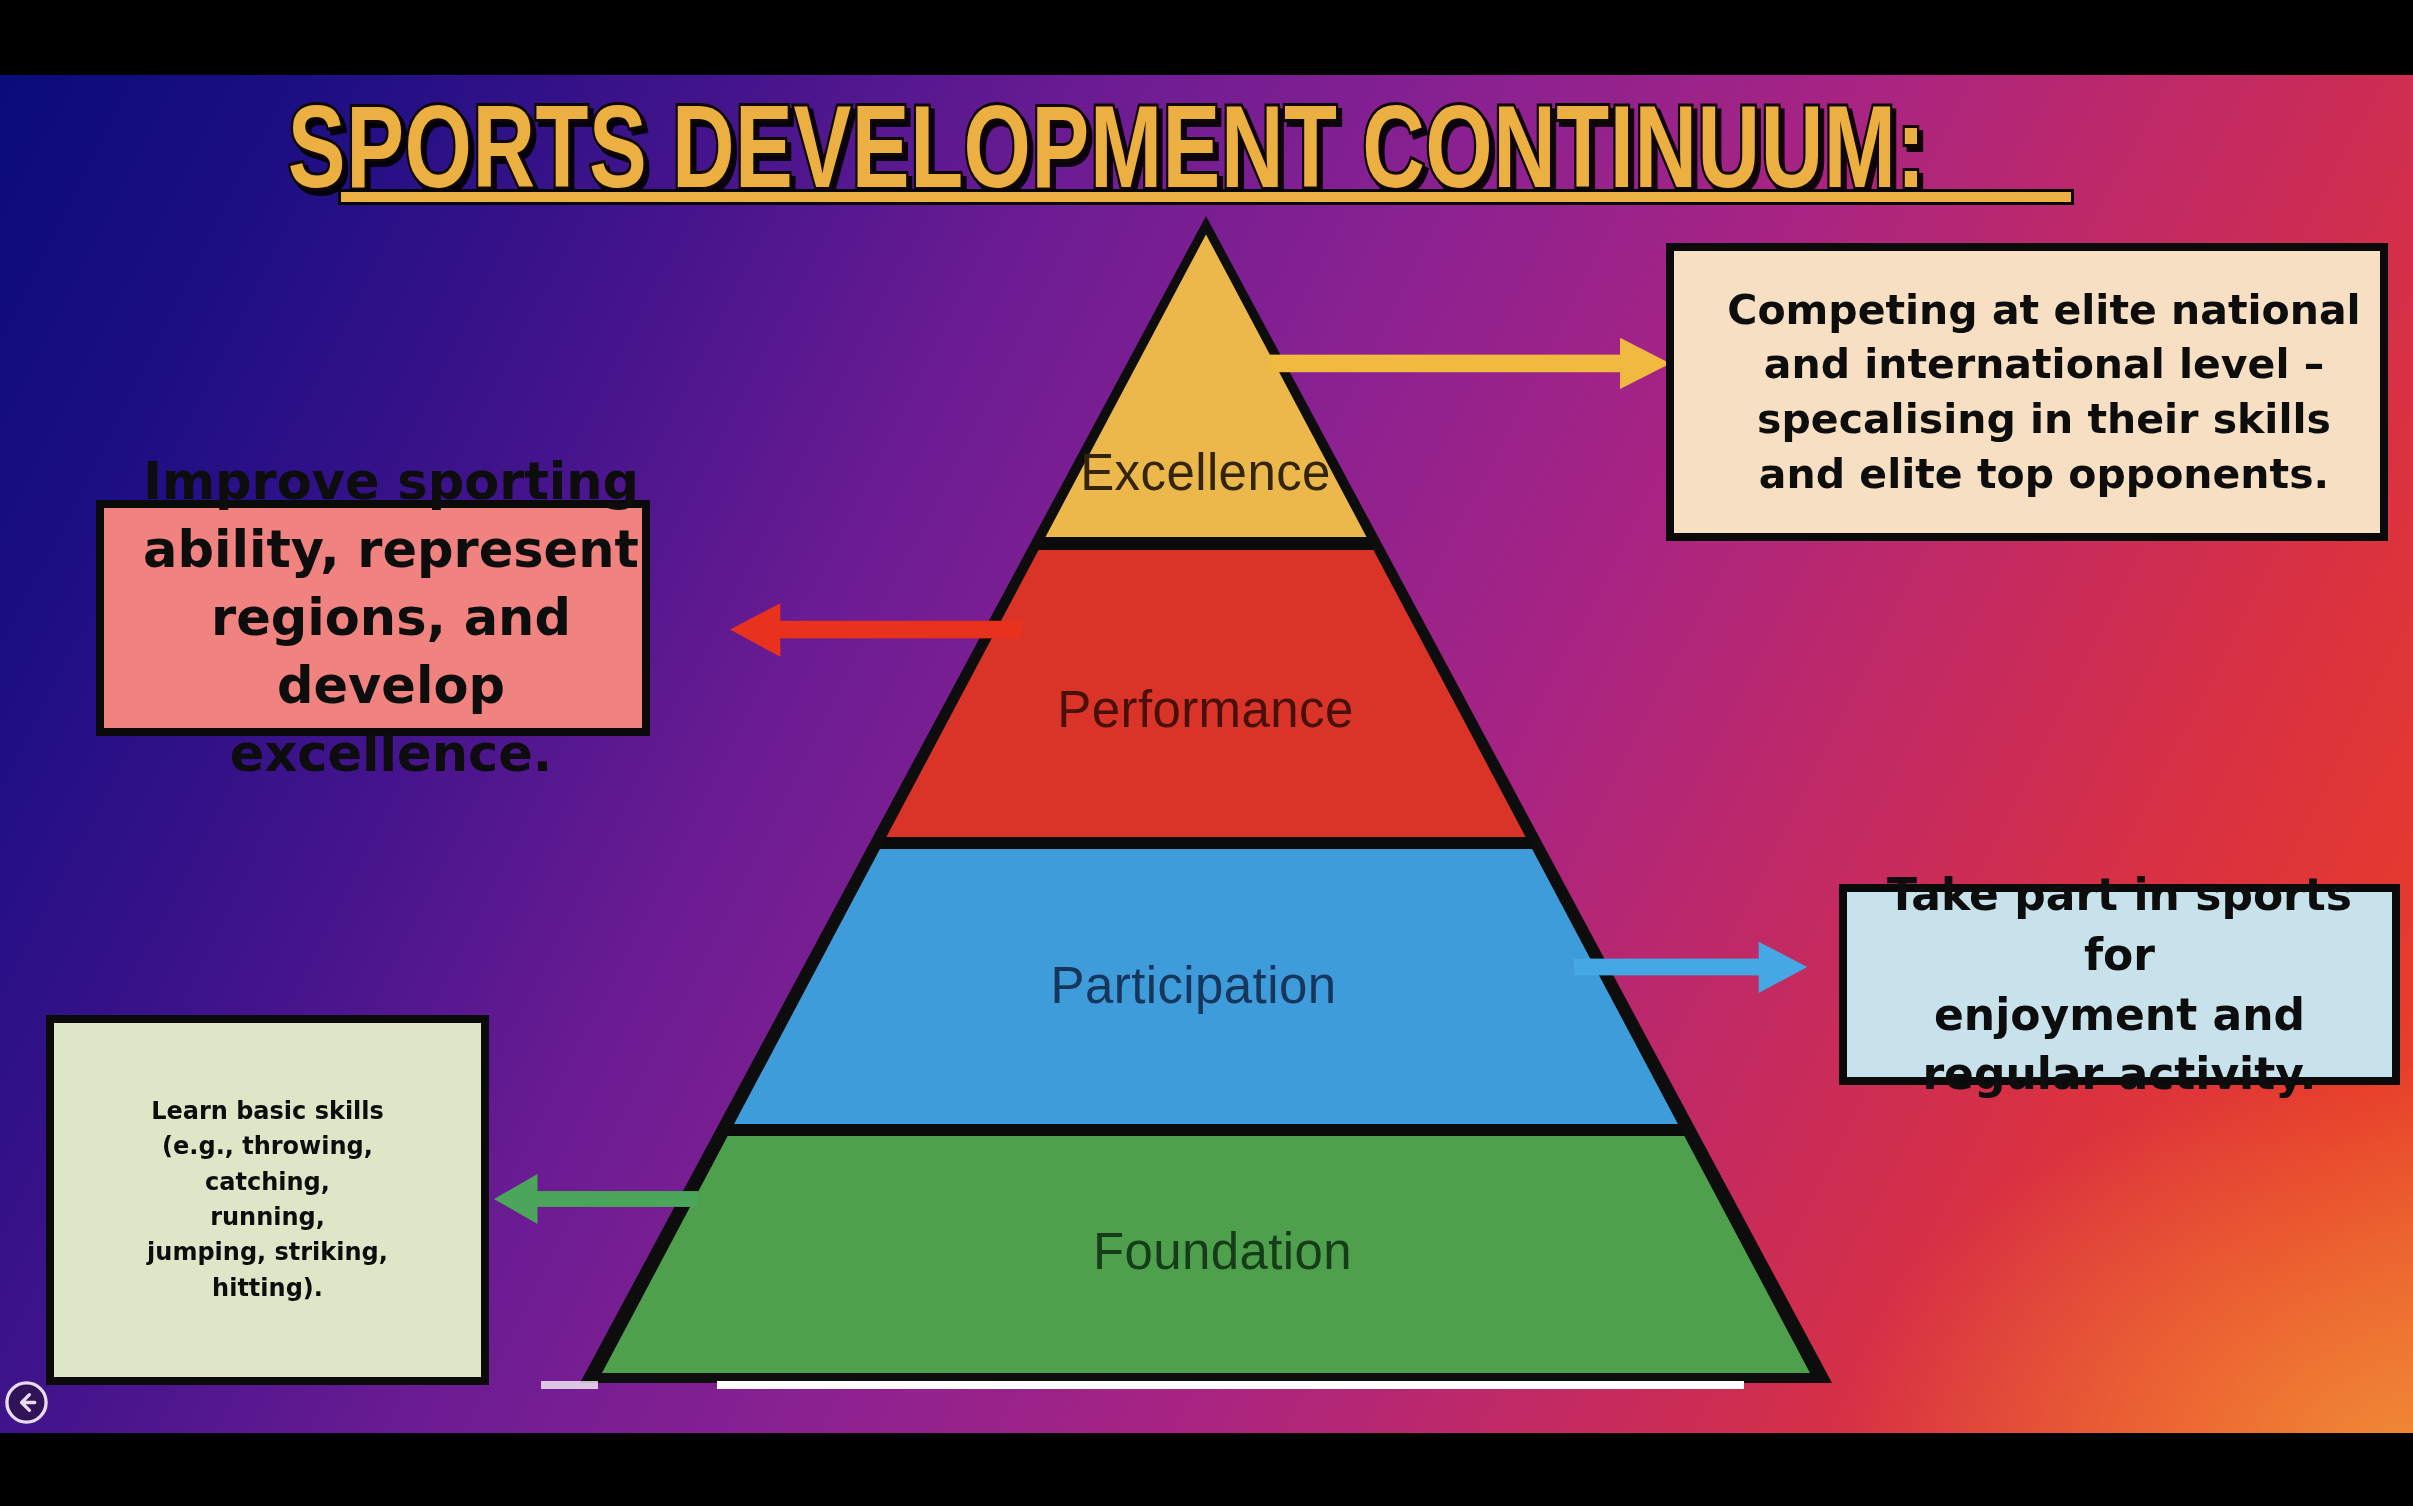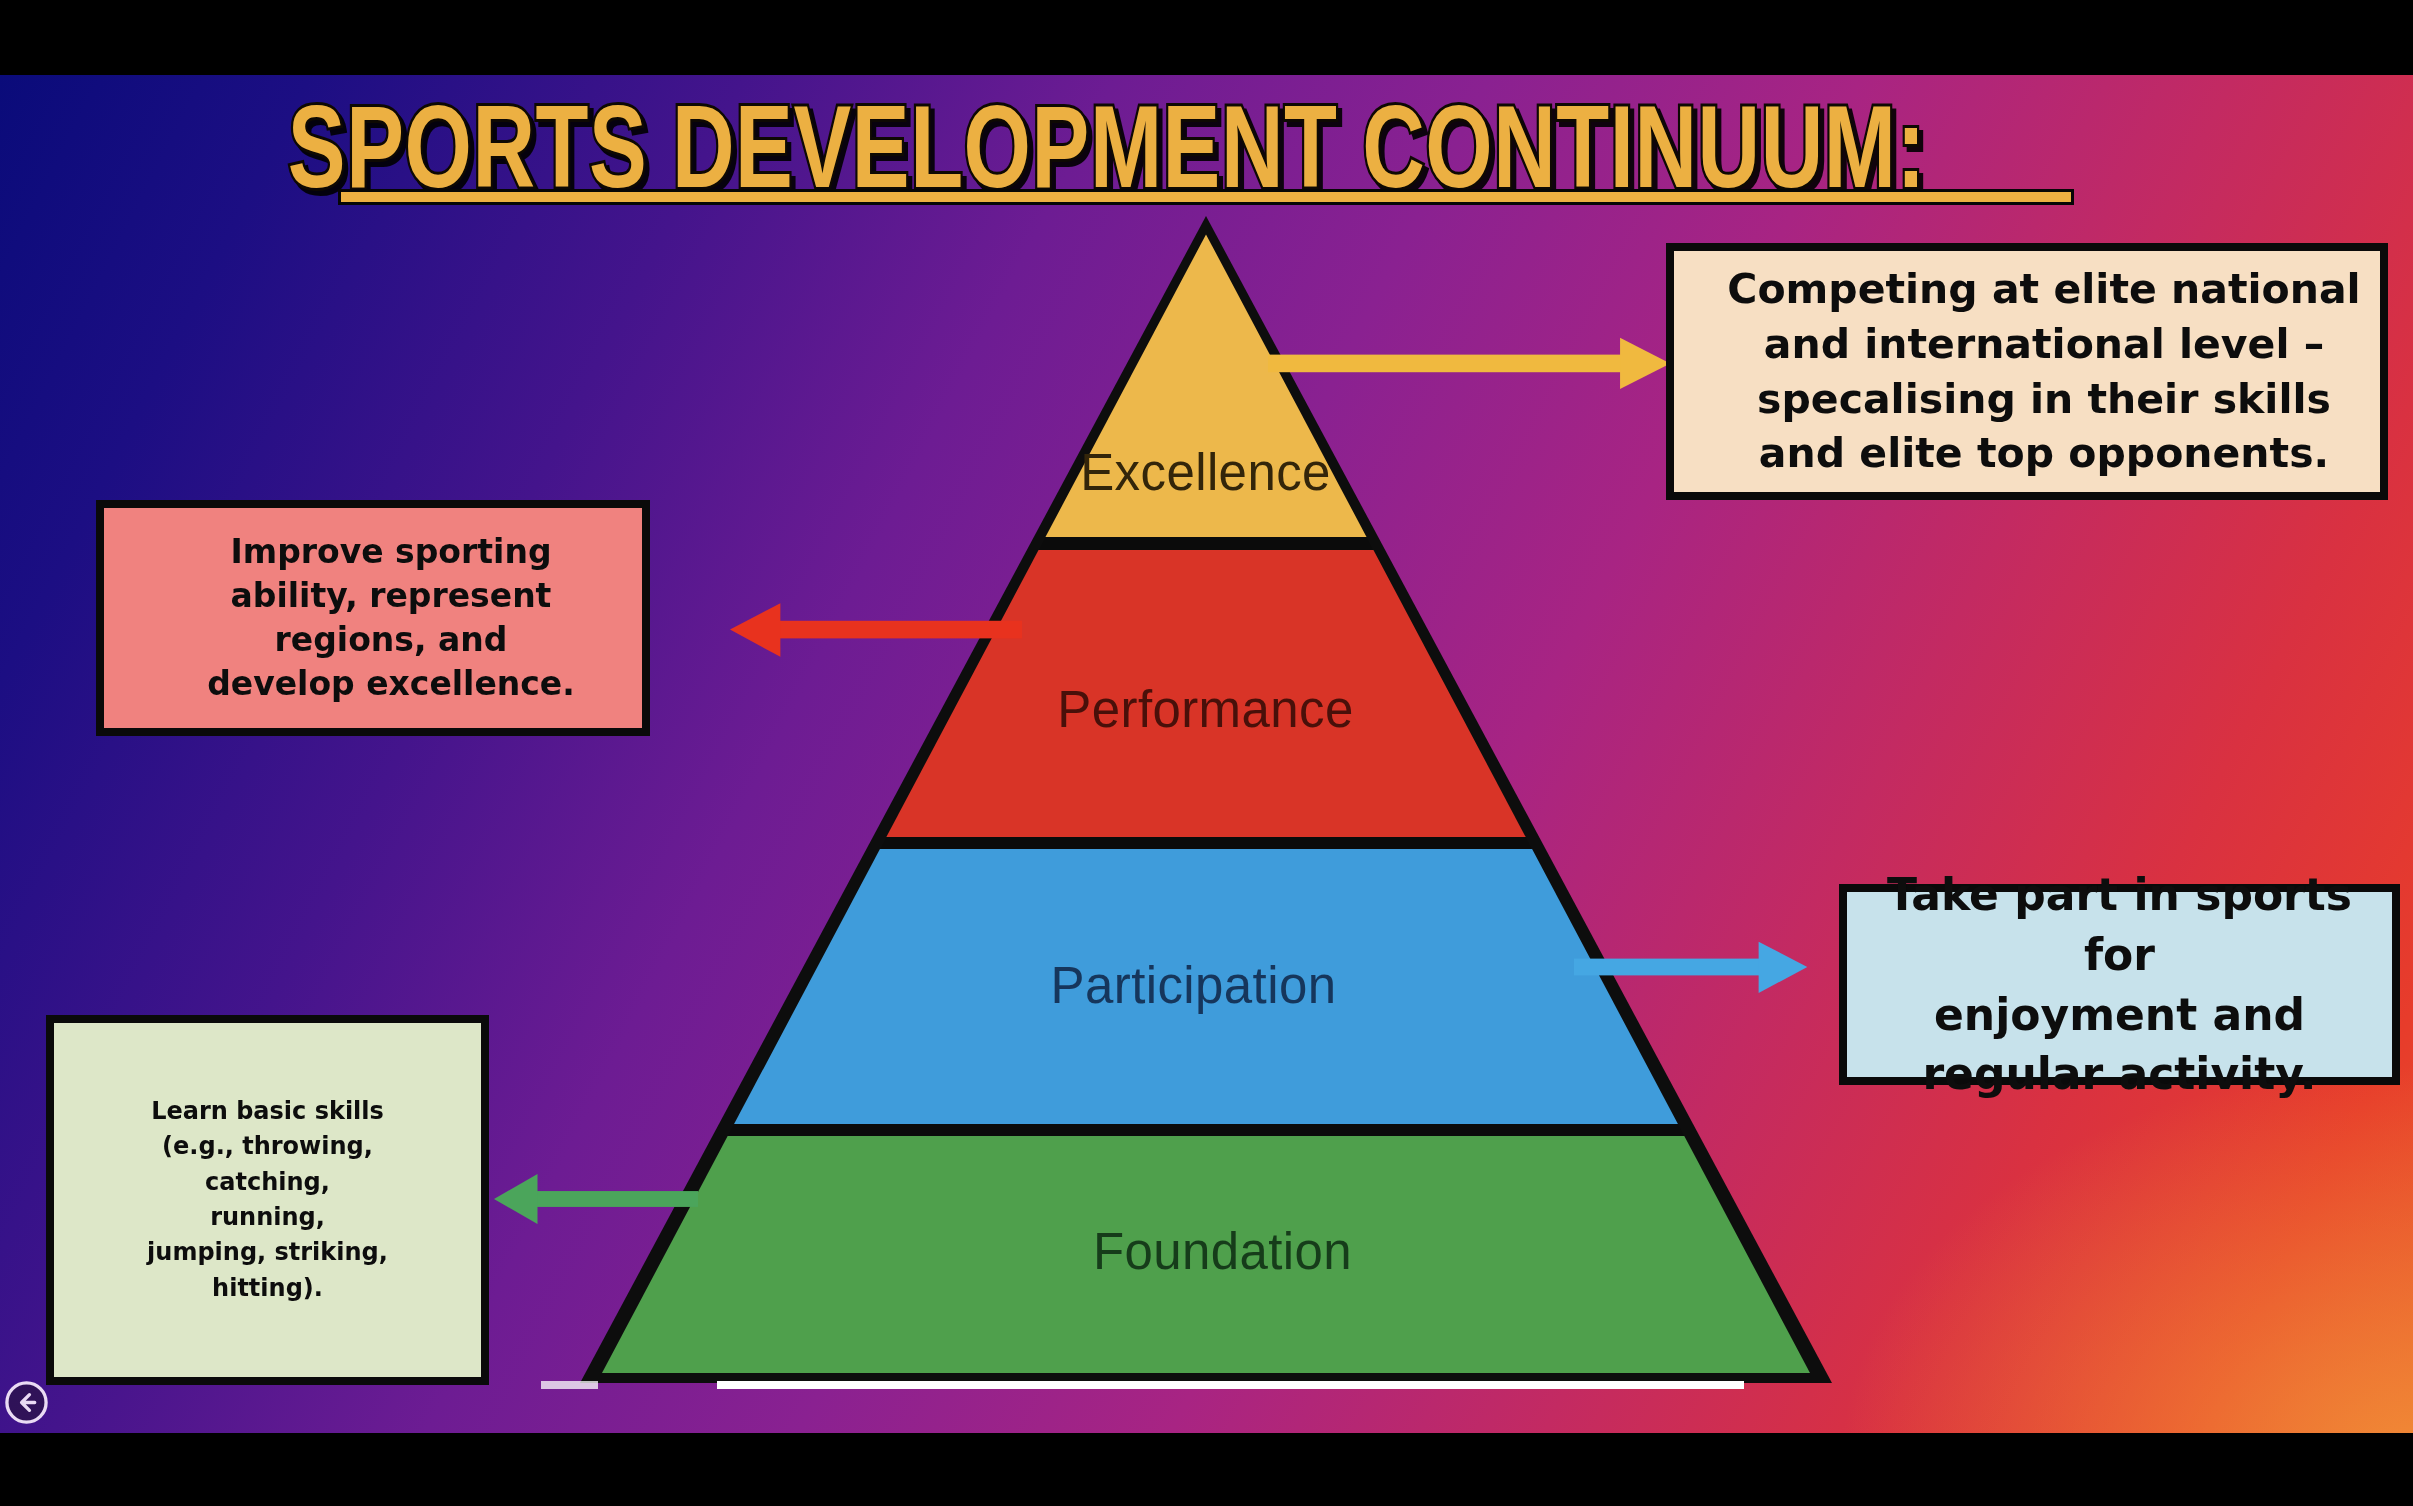--- a/index.html
+++ b/index.html
@@ -45,24 +45,24 @@
   .pl-foundation{left:929px;top:1149px;color:#163c1a;}
 
   .base-strip{position:absolute;height:7.5px;background:#fff;top:1306px;}
   .base-strip.s1{left:541px;width:57px;opacity:.75;}
   .base-strip.s2{left:717px;width:1027px;}
 
   
   .callout{position:absolute;border:8.4px solid #0a0a0a;box-sizing:border-box;text-align:center;
            font-family:"DejaVu Sans",sans-serif;font-weight:bold;color:#0d0d0d;
            display:flex;flex-direction:column;justify-content:center;}
-  .co-excellence{left:1666px;top:168px;width:722px;height:257px;background:#F7DFC3;
+  .co-excellence{left:1666px;top:168px;width:722px;height:298px;background:#F7DFC3;
                  font-size:41px;line-height:1.33;padding-left:34px;}
   .co-performance{left:96px;top:425px;width:554px;height:236px;background:#F0827F;
-                 font-size:33px;line-height:1.33;padding-left:36px;}
+                 font-size:51px;line-height:1.33;padding-left:36px;}
   .co-participation{left:1839px;top:809px;width:561px;height:201px;background:#C7E2EB;
                  font-size:44px;line-height:1.36;}
   .co-foundation{left:46px;top:940px;width:443px;height:370px;background:#DDE7C8;
                  font-size:24px;line-height:1.47;}
 
   
   .arrow{position:absolute;}
 
   
   .toolbar{position:absolute;left:3.4px;top:1304px;display:flex;gap:11.7px;align-items:center;flex-direction:column;}

